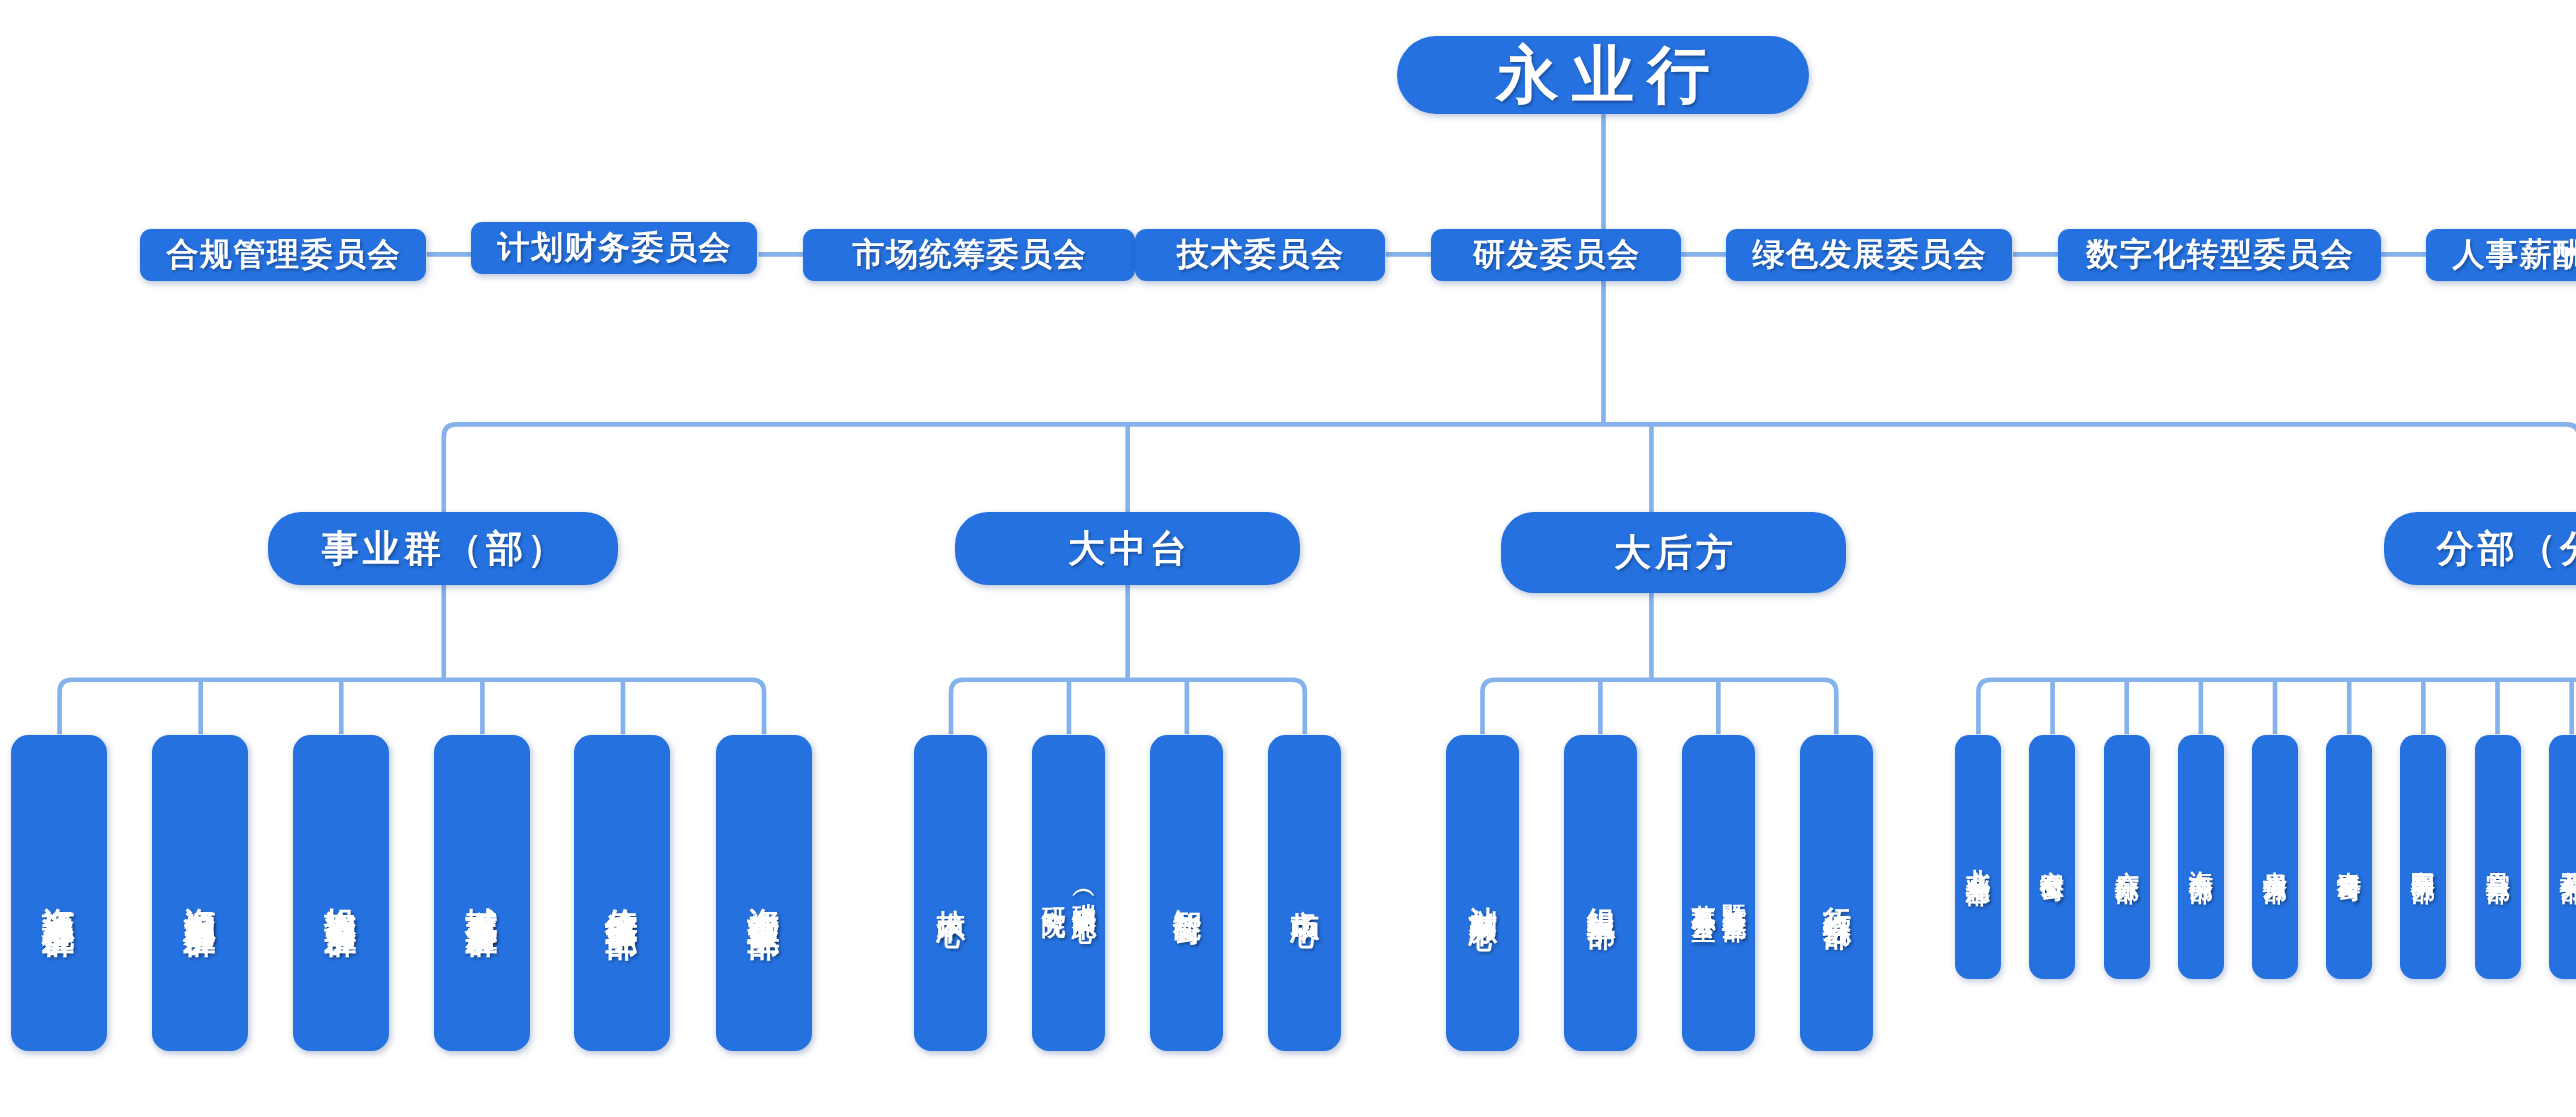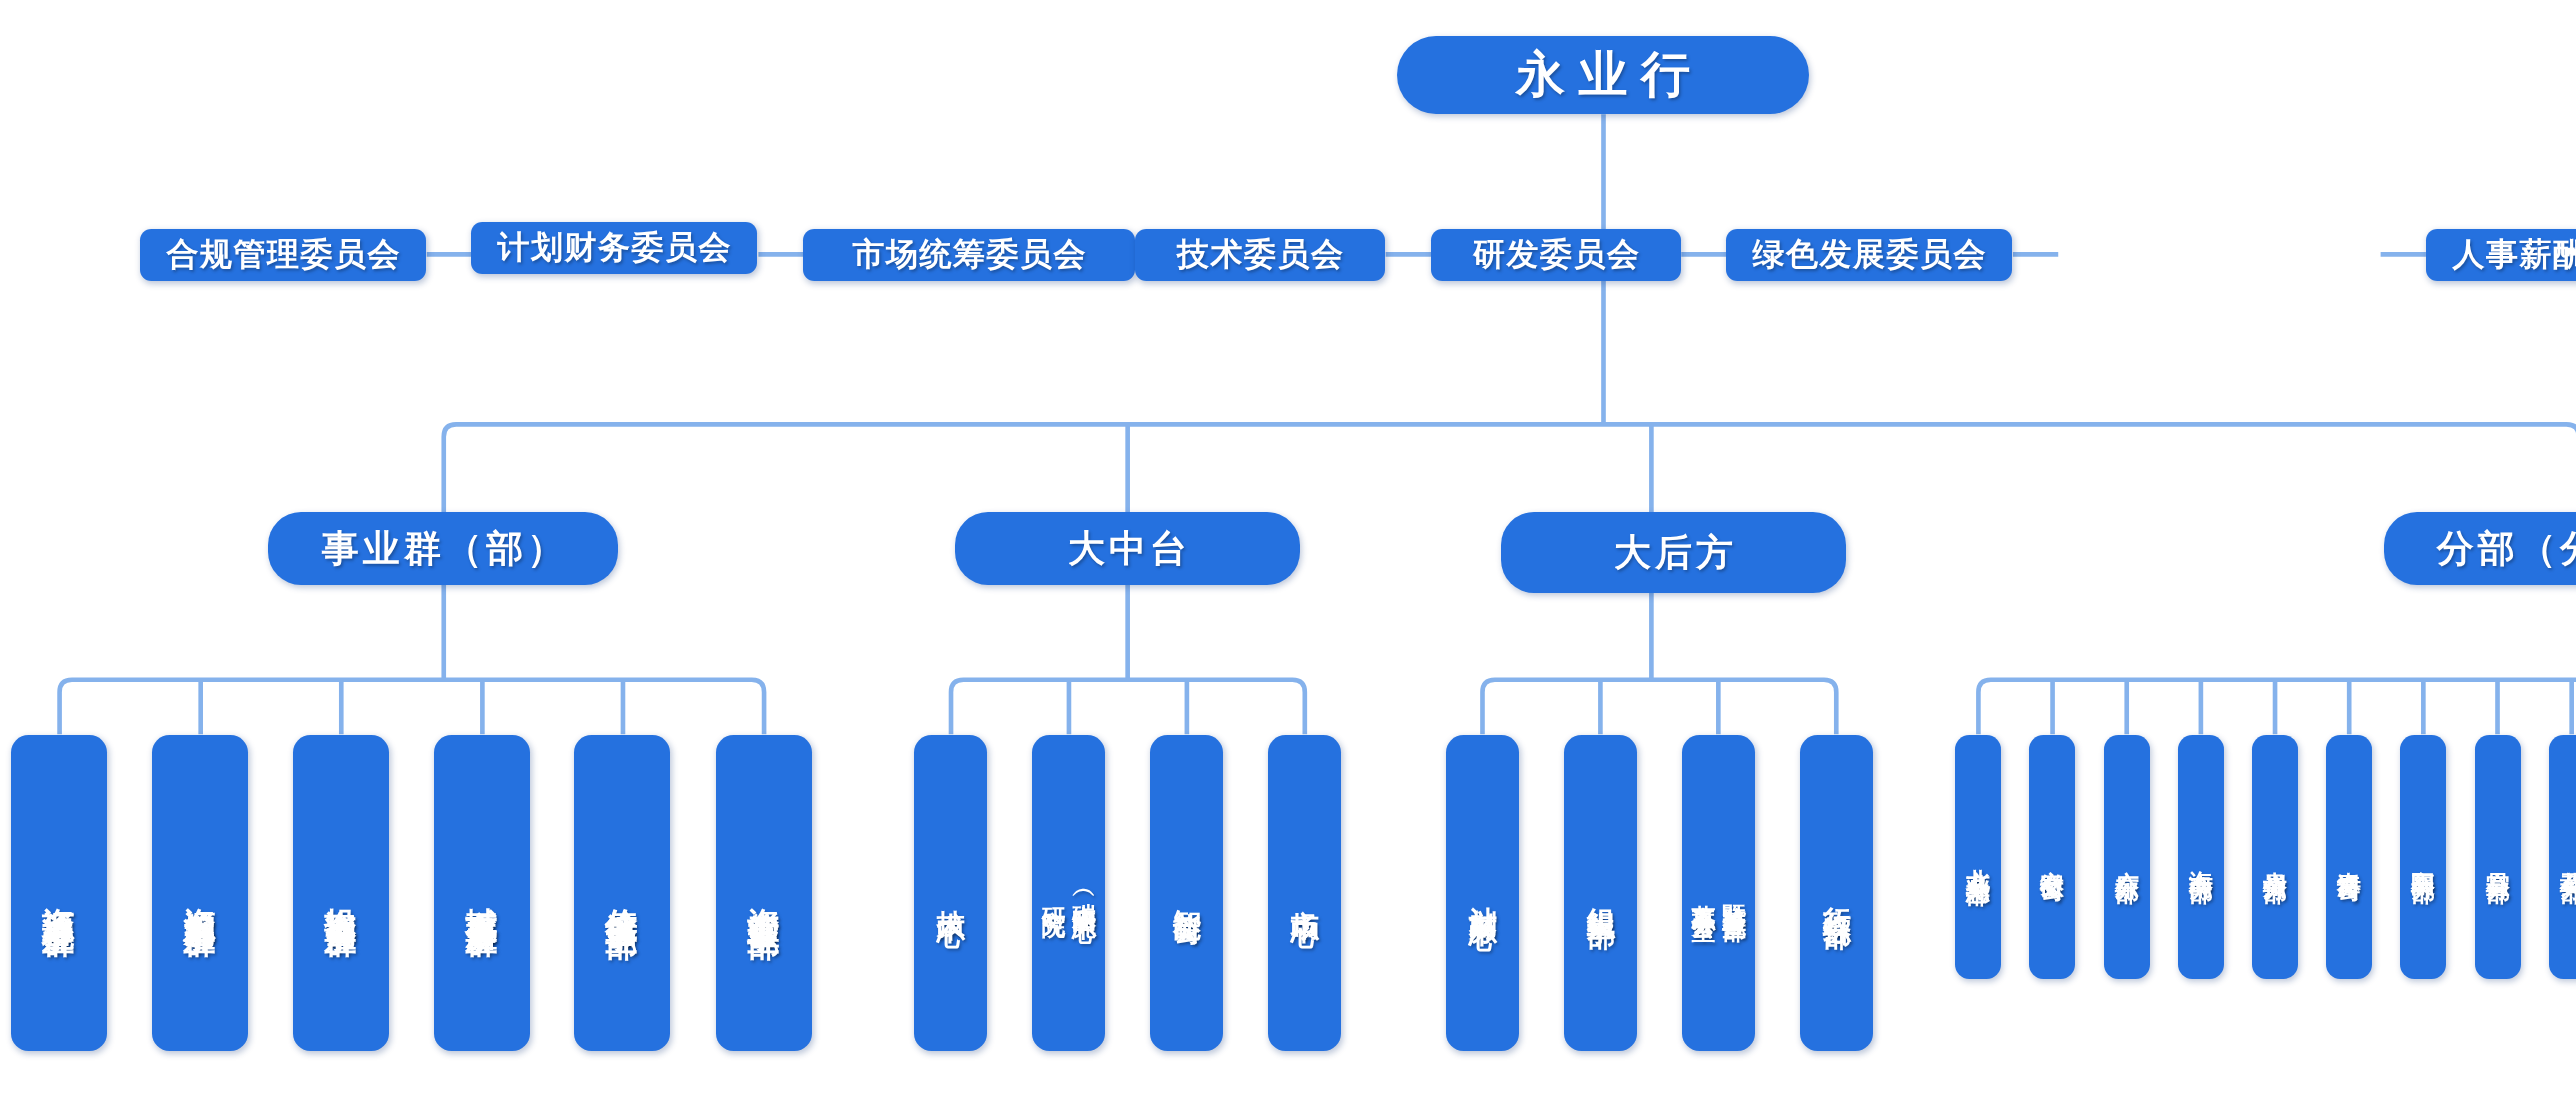--- a/index.html
+++ b/index.html
@@ -4,21 +4,21 @@
 <style>
   html,body{margin:0;padding:0;background:#fff;}
   body{width:3207px;height:1117px;overflow:hidden;}
   #stage{position:relative;width:3207px;height:1117px;background:var(--bg,#fff);
          font-family:"Liberation Sans","DejaVu Sans",sans-serif;}
   #wires{position:absolute;left:0;top:0;z-index:0;}
   .node{position:absolute;z-index:1;background:var(--node-fill,#2571DF);color:var(--node-text,#fff);
         display:flex;align-items:center;justify-content:center;font-weight:700;box-sizing:border-box;
         box-shadow:1.5px 2.6px 6.2px rgba(15,50,120,.28);}
   .node span,.node div{text-shadow:1.5px 2.1px 3.1px rgba(0,0,0,.30);}
-  .root{border-radius:39px;font-size:49px;letter-spacing:13.4px;text-indent:13.4px;}
+  .root{border-radius:39px;font-size:62px;letter-spacing:13.4px;text-indent:13.4px;}
   .committee{border-radius:11.3px;font-size:32px;letter-spacing:1.5px;text-indent:1.5px;}
   .pill{border-radius:33px;font-size:37px;letter-spacing:4.1px;text-indent:4.1px;}
   .child{border-radius:17.5px;}
   .child.smallrad{border-radius:14.4px;}
   .vtext{writing-mode:vertical-lr;text-orientation:mixed;line-height:1;}
   .vlines{writing-mode:vertical-lr;text-orientation:mixed;text-align:center;}
   .vlines>div{line-height:1.28;}
   .fs62{font-size:32px;letter-spacing:3.1px;}
   .fs54{font-size:28px;letter-spacing:3.1px;}
   .fs46{font-size:24px;letter-spacing:2.6px;}
@@ -44,20 +44,23 @@
       <span>市场统筹委员会</span>
     </div>
     <div class="node committee" style="left: 1135px; top: 229px; width: 250px; height: 52px;">
       <span>技术委员会</span>
     </div>
     <div class="node committee" style="left: 1726px; top: 229px; width: 286px; height: 52px;">
       <span>绿色发展委员会</span>
     </div>
     <div class="node committee" style="left: 1431px; top: 229px; width: 250px; height: 52px;">
       <span>研发委员会</span>
+    </div>
+    <div class="node committee" style="left: 2058px; top: 229px; width: 323px; height: 52px;">
+      <span>数字化转型委员会</span>
     </div>
     <div class="node committee" style="left: 2426px; top: 229px; width: 286px; height: 52px;">
       <span>人事薪酬委员会</span>
     </div>
     <div class="node pill" style="left: 268px; top: 512px; width: 350px; height: 73px;">
       <span>事业群（部）</span>
     </div>
     <div class="node child " style="left: 10.8px; top: 735px; width: 96px; height: 316px;">
       <span class="vtext fs62">资源环境事业群</span>
     </div>

